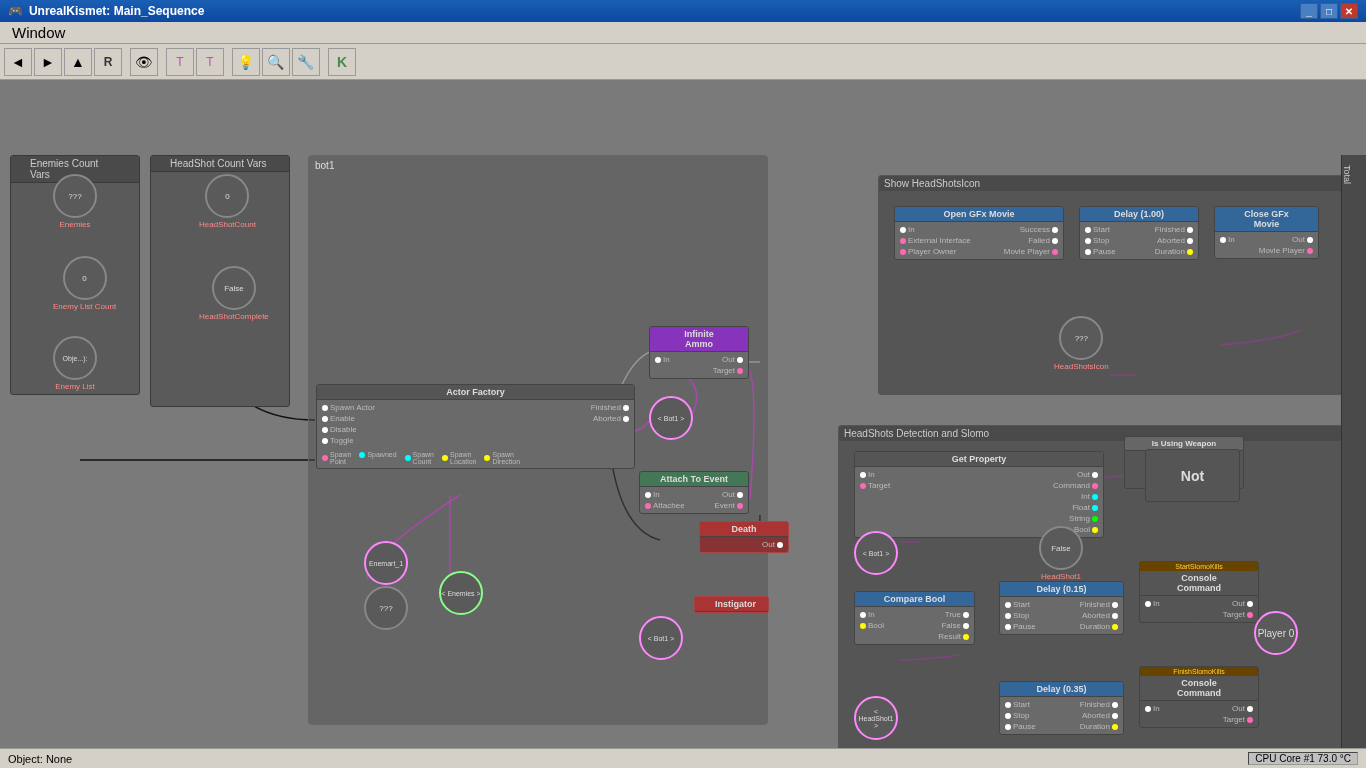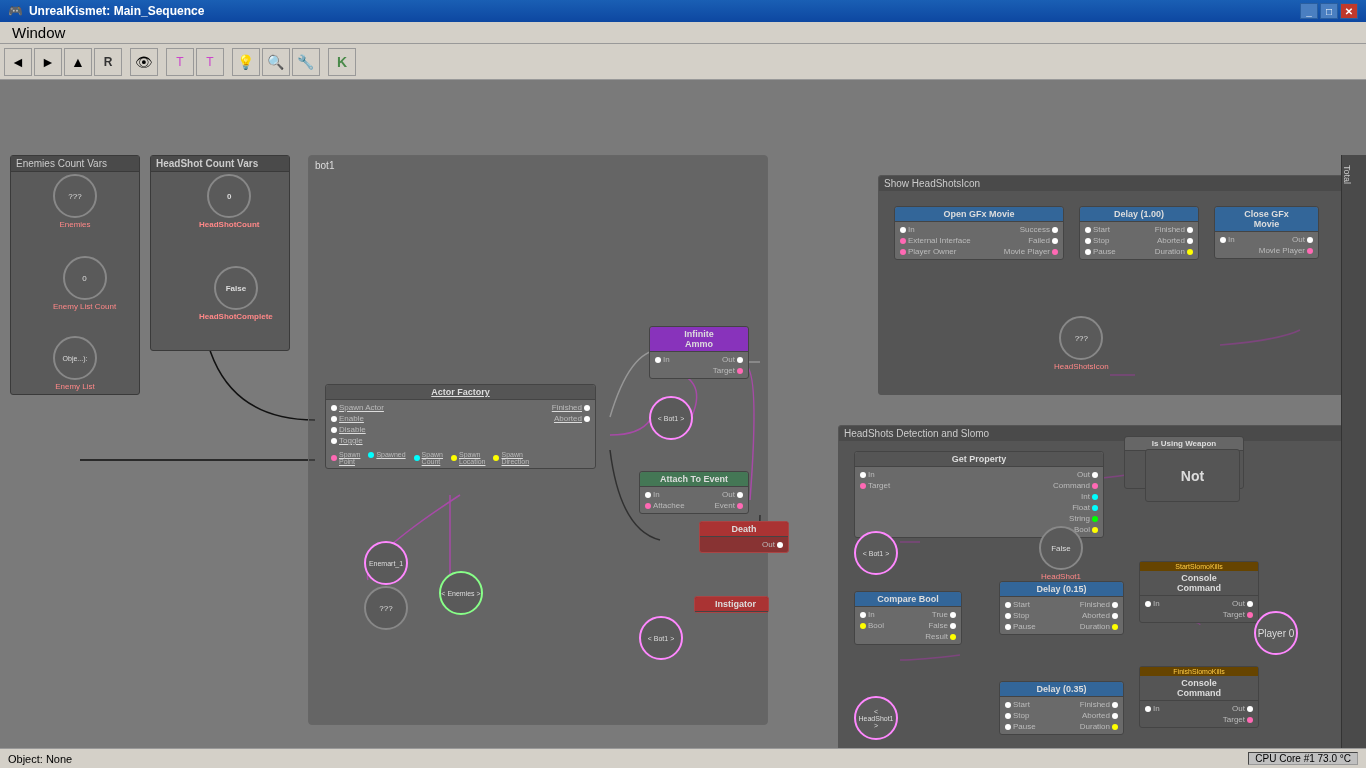--- a/index.html
+++ b/index.html
@@ -79,21 +79,21 @@
     .panel {
       position: absolute;
       background: #5a5a5a;
       border: 1px solid #3a3a3a;
       border-radius: 3px;
     }
     .panel-title {
       background: #4a4a4a;
       color: #ccc;
       font-size: 10px;
-      padding: 2px 5px;
+      padding: 2px 19px;
       border-bottom: 1px solid #3a3a3a;
     }
 
     
     .knode {
       position: absolute;
       background: #6a6a6a;
       border: 1px solid #444;
       border-radius: 3px;
       font-size: 9px;
@@ -304,42 +304,42 @@
     </div>
 
     <div class="var-node" style="left:42px; top:180px;">
       <div class="var-circle" style="font-size:7px;">
         <span>Obje...):</span>
       </div>
       <div class="var-label">Enemy List</div>
     </div>
   </div>
 
-  <div class="panel" style="left:150px; top:75px; width:140px; height:196px;font-weight:bold;">
+  <div class="panel" style="left:150px; top:75px; width:140px; height:252px;">
     <div class="panel-title">HeadShot Count Vars</div>
 
     <div class="var-node" style="left:48px; top:18px;">
       <div class="var-circle">
         <span>0</span>
       </div>
       <div class="var-label">HeadShotCount</div>
     </div>
 
     <div class="var-node" style="left:48px; top:110px;">
       <div class="var-circle">
         <span>False</span>
       </div>
       <div class="var-label">HeadShotComplete</div>
     </div>
   </div>
 
   <div class="region-panel" style="left:308px; top:75px; width:460px; height:570px;">
     <div class="region-label">bot1</div>
 
-    <div class="knode node-gray" style="left:16px; top:228px; width:271px;text-decoration:underline;">
+    <div class="knode node-gray" style="left:7px; top:228px; width:319px;">
       <div class="knode-title">Actor Factory</div>
       <div class="knode-body">
         <div class="knode-pins-left">
           <div class="pin">
               <span class="pin-dot pin-dot-white"></span>
               <span>Spawn Actor</span>
             </div>
           <div class="pin">
               <span class="pin-dot pin-dot-white"></span>
               <span>Enable</span>
@@ -668,21 +668,21 @@
       </div>
     </div>
 
     <div class="var-node" style="left:200px; top:100px;">
       <div class="var-circle">
         <span>False</span>
       </div>
       <div class="var-label">HeadShot1</div>
     </div>
 
-    <div class="knode node-blue" style="left:15px; top:165px; width:108px;">
+    <div class="knode node-blue" style="left:15px; top:165px; width:121px;">
       <div class="knode-title" style="background:#336699;">Compare Bool</div>
       <div class="knode-body">
         <div class="knode-pins-left">
           <div class="pin">
               <span class="pin-dot pin-dot-white"></span>
               <span>In</span>
             </div>
           <div class="pin">
               <span class="pin-dot pin-dot-yellow"></span>
               <span>Bool</span>

